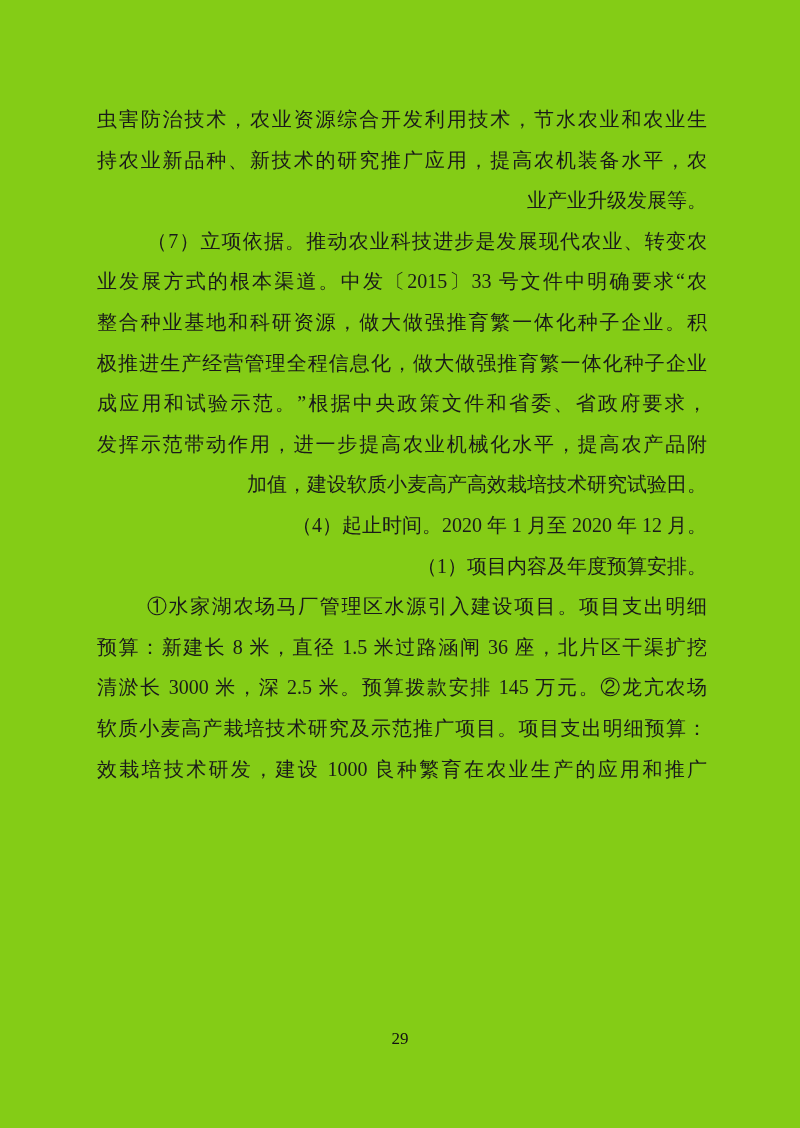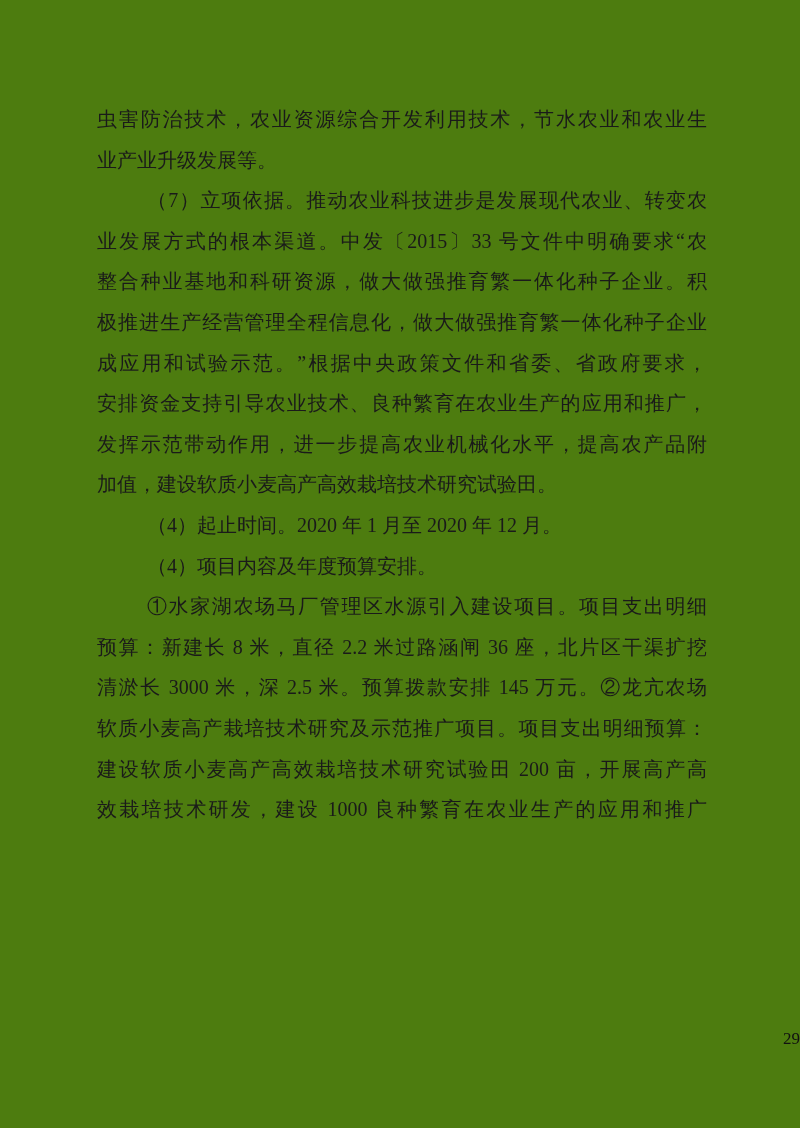--- a/index.html
+++ b/index.html
@@ -11,73 +11,73 @@
     width: 800px;
     height: 1128px;
     position: relative;
     font-family: "Liberation Serif", "DejaVu Serif", serif;
     color: #1a1a1a;
     overflow: hidden;
   }
   .page {
     position: absolute;
     inset: 0;
-    background: #4d7c0f;
+    background: #84cc16;
   }
   .text-block {
     position: absolute;
     left: 97px;
     top: 99px;
     width: 610px;
   }
   .line {
     height: 40.6px;
     line-height: 40.6px;
     font-size: 20px;
     overflow: hidden;
     white-space: normal;
+    text-align: right;
   }
   
   .j {
     text-align: justify;
     text-align-last: justify;
   }
   
   .ind {
     text-indent: 2.5em;
   }
   .page-number {
     position: absolute;
     left: 0;
     top: 1028px;
     width: 100%;
-    text-align: right;
+    text-align: center;
     font-size: 17px;
     line-height: 22px;
     color: #111111;
   }
 </style>
 </head>
 <body>
 
 <div class="page">
   <div class="text-block">
     <div class="line j">虫害防治技术，农业资源综合开发利用技术，节水农业和农业生</div>
+    <div class="line j">持农业新品种、新技术的研究推广应用，提高农机装备水平，农</div>
     <div class="line">业产业升级发展等。</div>
     <div class="line j ind">（7）立项依据。推动农业科技进步是发展现代农业、转变农</div>
     <div class="line j">业发展方式的根本渠道。中发〔2015〕33 号文件中明确要求“农</div>
     <div class="line j">整合种业基地和科研资源，做大做强推育繁一体化种子企业。积</div>
     <div class="line j">极推进生产经营管理全程信息化，做大做强推育繁一体化种子企业</div>
     <div class="line j">成应用和试验示范。”根据中央政策文件和省委、省政府要求，</div>
-    <div class="line j">安排资金支持引导农业技术、良种繁育在农业生产的应用和推广，</div>
     <div class="line j">发挥示范带动作用，进一步提高农业机械化水平，提高农产品附</div>
     <div class="line">加值，建设软质小麦高产高效栽培技术研究试验田。</div>
     <div class="line ind">（4）起止时间。2020 年 1 月至 2020 年 12 月。</div>
-    <div class="line ind">（4）项目内容及年度预算安排。</div>
+    <div class="line ind">（1）项目内容及年度预算安排。</div>
     <div class="line j ind">①水家湖农场马厂管理区水源引入建设项目。项目支出明细</div>
-    <div class="line j">预算：新建长 8 米，直径 2.2 米过路涵闸 36 座，北片区干渠扩挖</div>
+    <div class="line j">预算：新建长 8 米，直径 1.5 米过路涵闸 36 座，北片区干渠扩挖</div>
     <div class="line j">清淤长 3000 米，深 2.5 米。预算拨款安排 145 万元。②龙亢农场</div>
     <div class="line j">软质小麦高产栽培技术研究及示范推广项目。项目支出明细预算：</div>
-    <div class="line j">建设软质小麦高产高效栽培技术研究试验田 200 亩，开展高产高</div>
     <div class="line j">效栽培技术研发，建设 1000 良种繁育在农业生产的应用和推广</div>
   </div>
   <div class="page-number">29</div>
 </div>
 
 </body></html>

